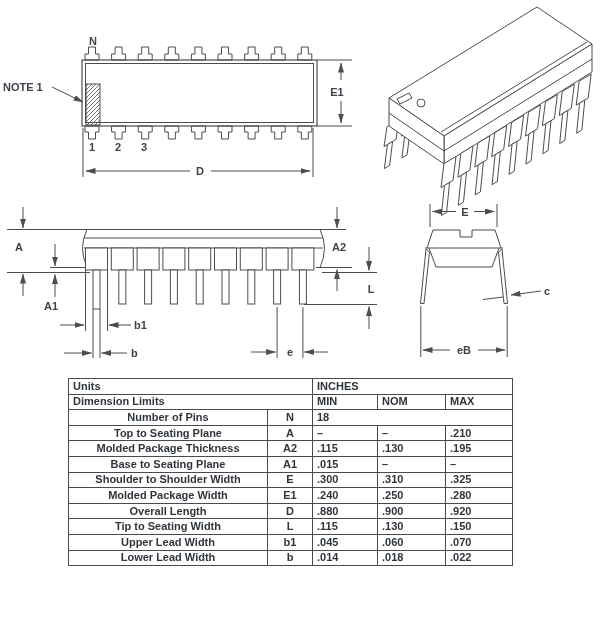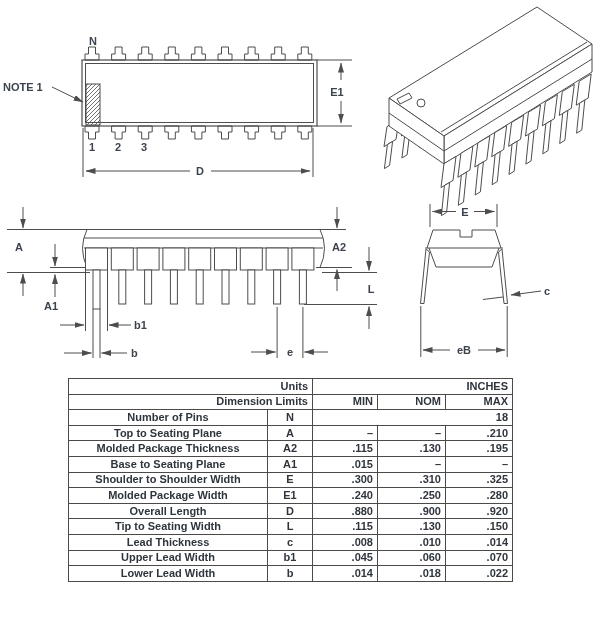--- a/index.html
+++ b/index.html
@@ -10,22 +10,22 @@
   .ln2{stroke:#4d4d4d;stroke-width:1.2;fill:none;}
   .shape{fill:#ffffff;stroke:#4d4d4d;stroke-width:1;}
   .dl{font:bold 11px "Liberation Sans",sans-serif;fill:#3d434d;}
   .tblwrap{position:absolute;left:68px;top:378px;}
   table.dim{border-collapse:collapse;table-layout:fixed;width:445px;
             font:bold 11px "Liberation Sans",sans-serif;color:#2f353d;}
   table.dim td{border:1px solid #4a4a4a;height:14.6px;line-height:13px;
                padding:0 4px;white-space:nowrap;overflow:hidden;}
   td.lbl{text-align:center;}
   td.sym{text-align:center;}
-  td.val{text-align:right;}
-  td.rt{text-align:right;}
+  td.val{text-align:left;}
+  td.rt{text-align:left;}
 </style>
 </head>
 <body>
 
 <div class="page">
 
 <svg width="602" height="375" viewBox="0 0 602 375">
   <defs>
     <marker id="arw" viewBox="0 0 10 6" refX="9.5" refY="3" markerWidth="10" markerHeight="6" orient="auto">
       <path d="M0,0L10,3L0,6Z" fill="#4d4d4d"></path>
@@ -289,27 +289,20 @@
         <td class="val">.920</td>
       </tr>
       <tr>
         <td class="lbl">Tip to Seating Width</td>
         <td class="sym">L</td>
         <td class="val">.115</td>
         <td class="val">.130</td>
         <td class="val">.150</td>
       </tr>
       <tr>
-        <td class="lbl">Lead Thickness</td>
-        <td class="sym">c</td>
-        <td class="val">.008</td>
-        <td class="val">.010</td>
-        <td class="val">.014</td>
-      </tr>
-      <tr>
         <td class="lbl">Upper Lead Width</td>
         <td class="sym">b1</td>
         <td class="val">.045</td>
         <td class="val">.060</td>
         <td class="val">.070</td>
       </tr>
       <tr>
         <td class="lbl">Lower Lead Width</td>
         <td class="sym">b</td>
         <td class="val">.014</td>

